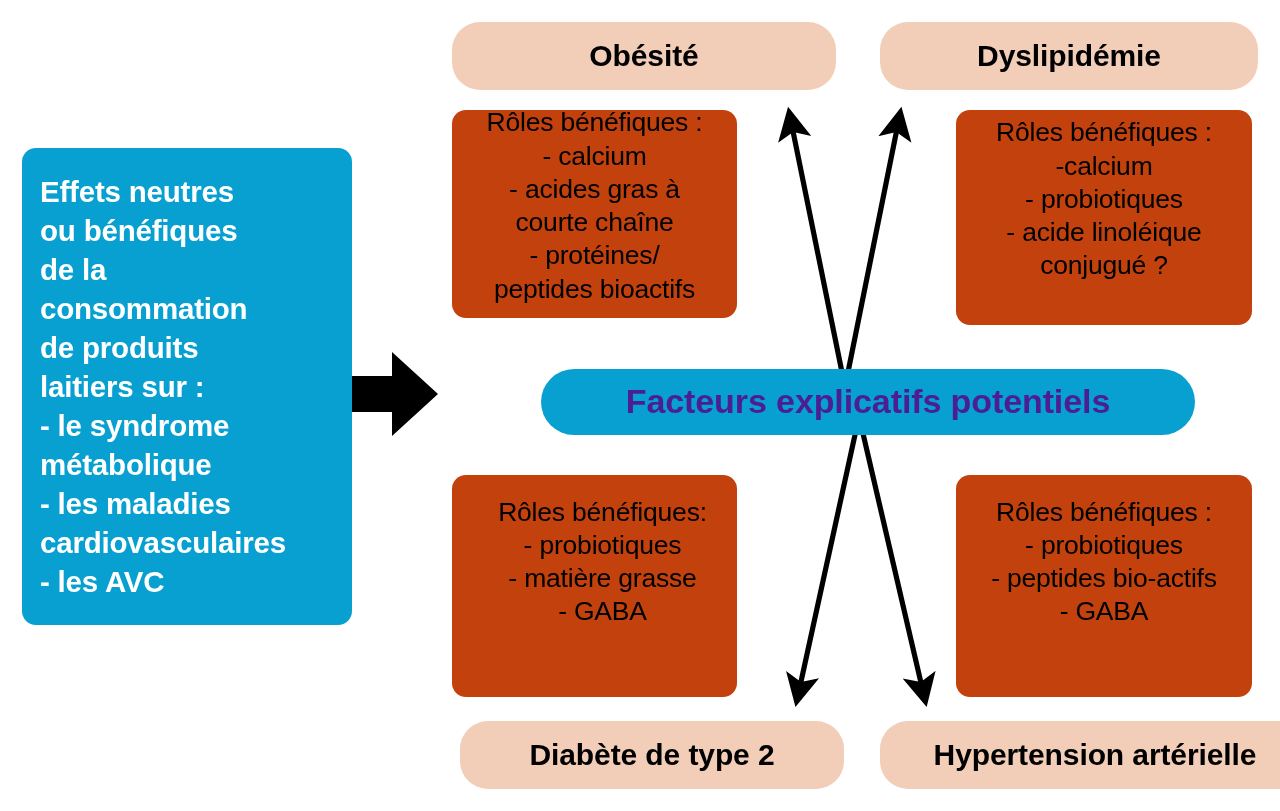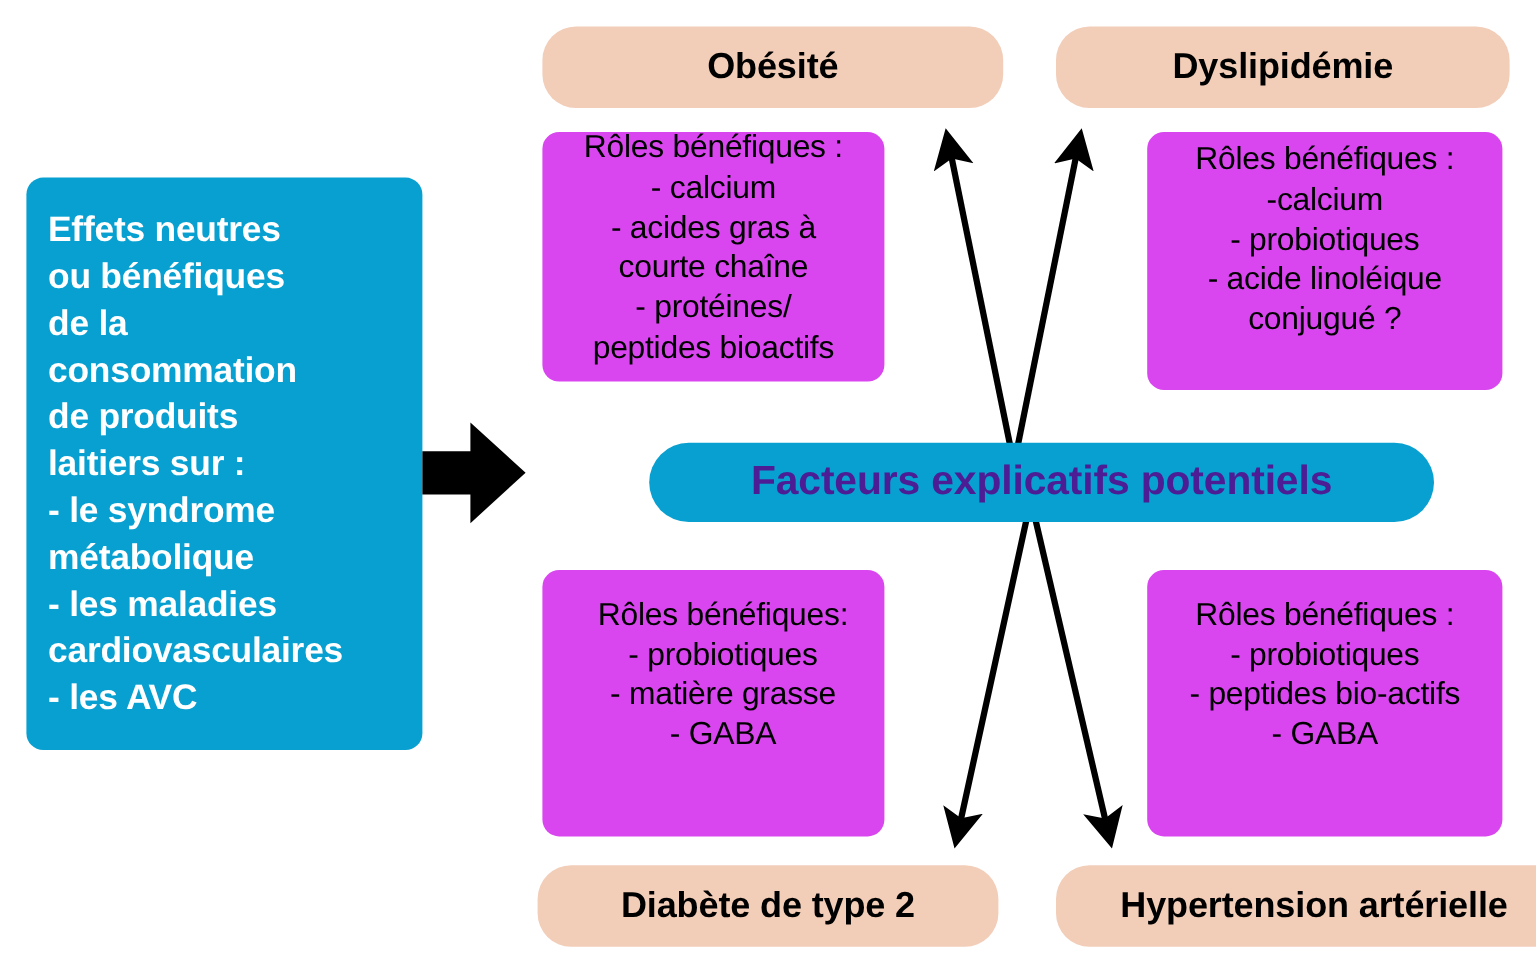--- a/index.html
+++ b/index.html
@@ -68,26 +68,26 @@
   .peach {
     background: #f2cdb8;
     border-radius: 28px;
     color: #000000;
     font-weight: bold;
     font-size: 30px;
     letter-spacing: -0.1px;
   }
   .peach-tl { left: 452px; top: 22px;  width: 384px; height: 68px; }
   .peach-tr { left: 880px; top: 22px;  width: 378px; height: 68px; }
-  .peach-bl { left: 448px; top: 721px; width: 384px; height: 68px; }
+  .peach-bl { left: 460px; top: 721px; width: 384px; height: 68px; }
   .peach-br { left: 880px; top: 721px; width: 430px; height: 68px; }
 
   
   .purple {
-    background: #d946ef;
+    background: #c2410c;
     border-radius: 14px;
     color: #000000;
     font-weight: normal;
     font-size: 26.5px;
     line-height: 1.255;
     letter-spacing: -0.2px;
   }
   .purple-tl { left: 452px; top: 110px; width: 285px; height: 208px; }
   .purple-tr { left: 956px; top: 110px; width: 296px; height: 215px; }
   .purple-bl { left: 452px; top: 475px; width: 285px; height: 222px; padding-left: 16px; }

